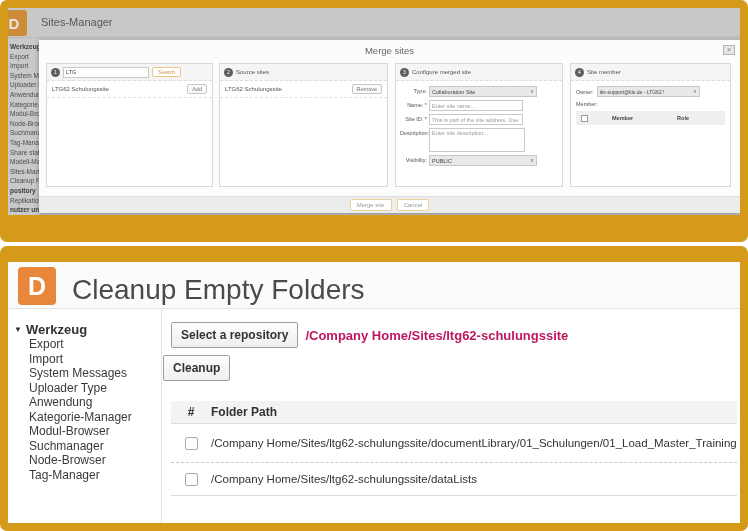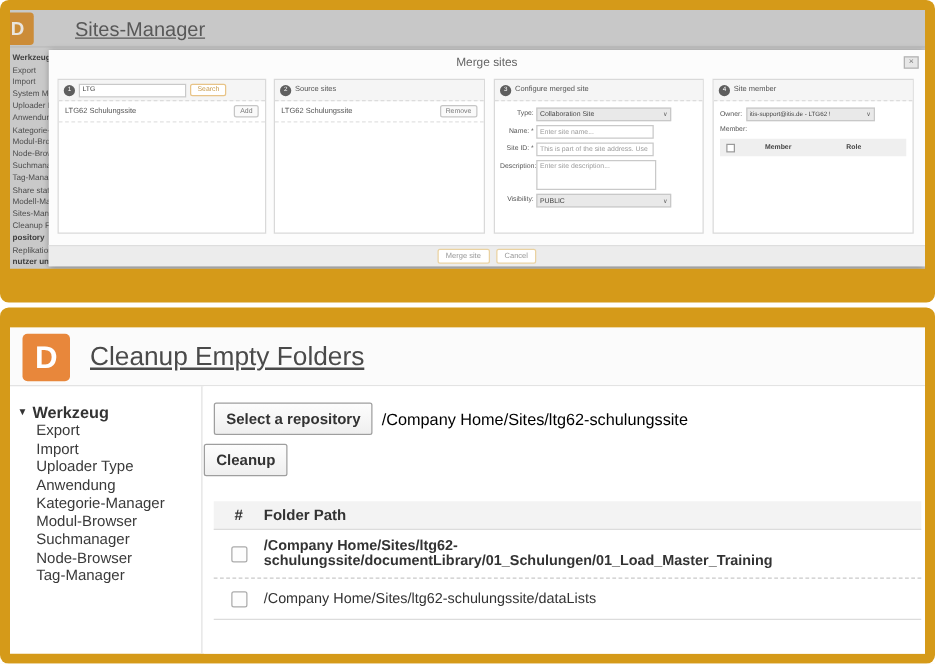--- a/index.html
+++ b/index.html
@@ -8,21 +8,21 @@
 
   .frame { position:absolute; left:0; width:748px; background:#D59A19; border-radius:7px; }
   #frame-top { top:0; height:242px; }
   #frame-bottom { top:246px; height:285px; }
 
   
   #win1 { position:absolute; left:8px; top:8px; width:732px; height:207px; background:#c9c9c9; overflow:hidden; }
   #w1-header { position:absolute; left:0; top:0; width:732px; height:30px; background:#c8c8c8; border-bottom:1px solid #bababa; }
   #w1-logo { position:absolute; left:-7px; top:2px; width:26px; height:26px; background:#cc8c38; border-radius:3px;
              color:#e9e4de; font-weight:bold; font-size:15px; display:flex; align-items:center; justify-content:center; }
-  #w1-title { position:absolute; left:52px; top:8px; font-size:16px; color:#585858;text-decoration:underline; }
+  #w1-title { position:absolute; left:33px; top:8px; font-size:11px; color:#585858; }
   #w1-sidebar { position:absolute; left:2px; top:34px; width:36px; white-space:nowrap; font-size:6.5px; line-height:9.6px; color:#4c4c4c; }
   #w1-sidebar .sb-hdr { font-weight:bold; color:#3e3e3e; }
 
   #dialog { position:absolute; left:31px; top:32px; width:701px; height:173px; background:#fcfcfc; box-shadow:0 1px 5px rgba(0,0,0,.35); }
   #dlg-title { text-align:center; padding-top:5px; font-size:9.5px; color:#666; }
   #dlg-close { position:absolute; right:5px; top:5px; width:12px; height:10px; background:#e7e7e7; border:1px solid #b3b3b3;
                font-size:7px; line-height:8px; text-align:center; color:#777; cursor:default; }
   .panel { position:absolute; top:23px; height:124px; background:#ffffff; border:1px solid #d9d9d9; }
   #panel1 { left:7px;   width:167px; }
   #panel2 { left:180px; width:169px; }
@@ -64,39 +64,39 @@
 
   #dlg-footer { position:absolute; left:0; right:0; bottom:0; height:17px; background:#ececec; border-top:1px solid #ddd;
                 display:flex; align-items:center; justify-content:center; gap:5px; }
   .footer-btn { border:1px solid #ead2a1; background:#fff; color:#999; font-size:6px; padding:2px 6px; border-radius:2px; cursor:default; }
 
   
   #win2 { position:absolute; left:8px; top:262px; width:732px; height:261px; background:#ffffff; overflow:hidden; }
   #w2-header { position:absolute; left:0; top:0; width:732px; height:47px; background:#fbfbfb; border-bottom:1px solid #e3e3e3; }
   #w2-logo { position:absolute; left:10px; top:5px; width:38px; height:38px; background:#E8873B; border-radius:4px;
              color:#fff; font-weight:bold; font-size:25px; display:flex; align-items:center; justify-content:center; }
-  #w2-title { position:absolute; left:64px; top:12px; font-size:21px; color:#4a4a4a;text-decoration:underline; }
+  #w2-title { position:absolute; left:64px; top:12px; font-size:28px; color:#4a4a4a; }
   #w2-sidebar { position:absolute; left:0; top:47px; width:154px; bottom:0; border-right:1px solid #e2e2e2; padding-top:13px; }
   .side-header { margin-left:6px; font-size:13px; font-weight:bold; color:#333; display:flex; align-items:center; gap:4px; }
   .side-header .tri { font-size:8px; color:#333; }
   .side-item { margin-left:21px; font-size:12px; color:#3a3a3a; height:14.5px; line-height:14.5px; margin-top:0; }
   #w2-sidebar .side-item:first-of-type { margin-top:8px; }
   #w2-main { position:absolute; left:155px; top:47px; right:0; bottom:0; background:#fff; }
   .btn { display:inline-block; border:1px solid #9e9e9e; background:linear-gradient(#fdfdfd,#efefef); color:#333;
          font-size:12px; font-weight:bold; padding:5px 9px; border-radius:2px; cursor:default;
          font-family:"Liberation Sans", sans-serif; }
   #repo-row { position:absolute; left:8px; top:13px; display:flex; align-items:center; gap:7px; }
-  #repo-path { font-size:13px; font-weight:normal; color:#000000; }
+  #repo-path { font-size:13px; font-weight:bold; color:#be185d; }
   #cleanup-btn { position:absolute; left:0; top:46px; }
   #folder-table { position:absolute; left:8px; top:92px; width:566px; font-size:12px; color:#333; }
   .t-hdr { display:flex; height:23px; align-items:center; background:#f3f3f3; border-bottom:1px solid #dcdcdc; font-weight:bold; }
   .t-col-num { width:40px; min-width:40px; display:flex; justify-content:center; align-items:center; }
   .t-row { display:flex; align-items:center; border-bottom:1px dashed #c9c9c9; }
   .t-row:last-child { border-bottom:1px solid #dcdcdc; }
-  #row-0 { height:39px;font-weight:bold; }
+  #row-0 { height:39px; }
   #row-1 { height:33px;align-items:center; }
   .cb { width:13px; height:13px; border:1px solid #ababab; border-radius:2px; background:#fdfdfd; }
   .t-path { font-size:11.5px; color:#333; }
 </style>
 </head>
 <body>
 
 <div id="stage">
 
   <div class="frame" id="frame-top"></div>
@@ -227,20 +227,21 @@
       <div id="w2-title">Cleanup Empty Folders</div>
     </div>
 
     <div id="w2-sidebar">
       <div class="side-header">
         <span class="tri">▼</span>
         <span>Werkzeug</span>
       </div>
       <div class="side-item">Export</div>
       <div class="side-item">Import</div>
+      <div class="side-item">System Messages</div>
       <div class="side-item">Uploader Type</div>
       <div class="side-item">Anwendung</div>
       <div class="side-item">Kategorie-Manager</div>
       <div class="side-item">Modul-Browser</div>
       <div class="side-item">Suchmanager</div>
       <div class="side-item">Node-Browser</div>
       <div class="side-item">Tag-Manager</div>
     </div>
 
     <div id="w2-main">

